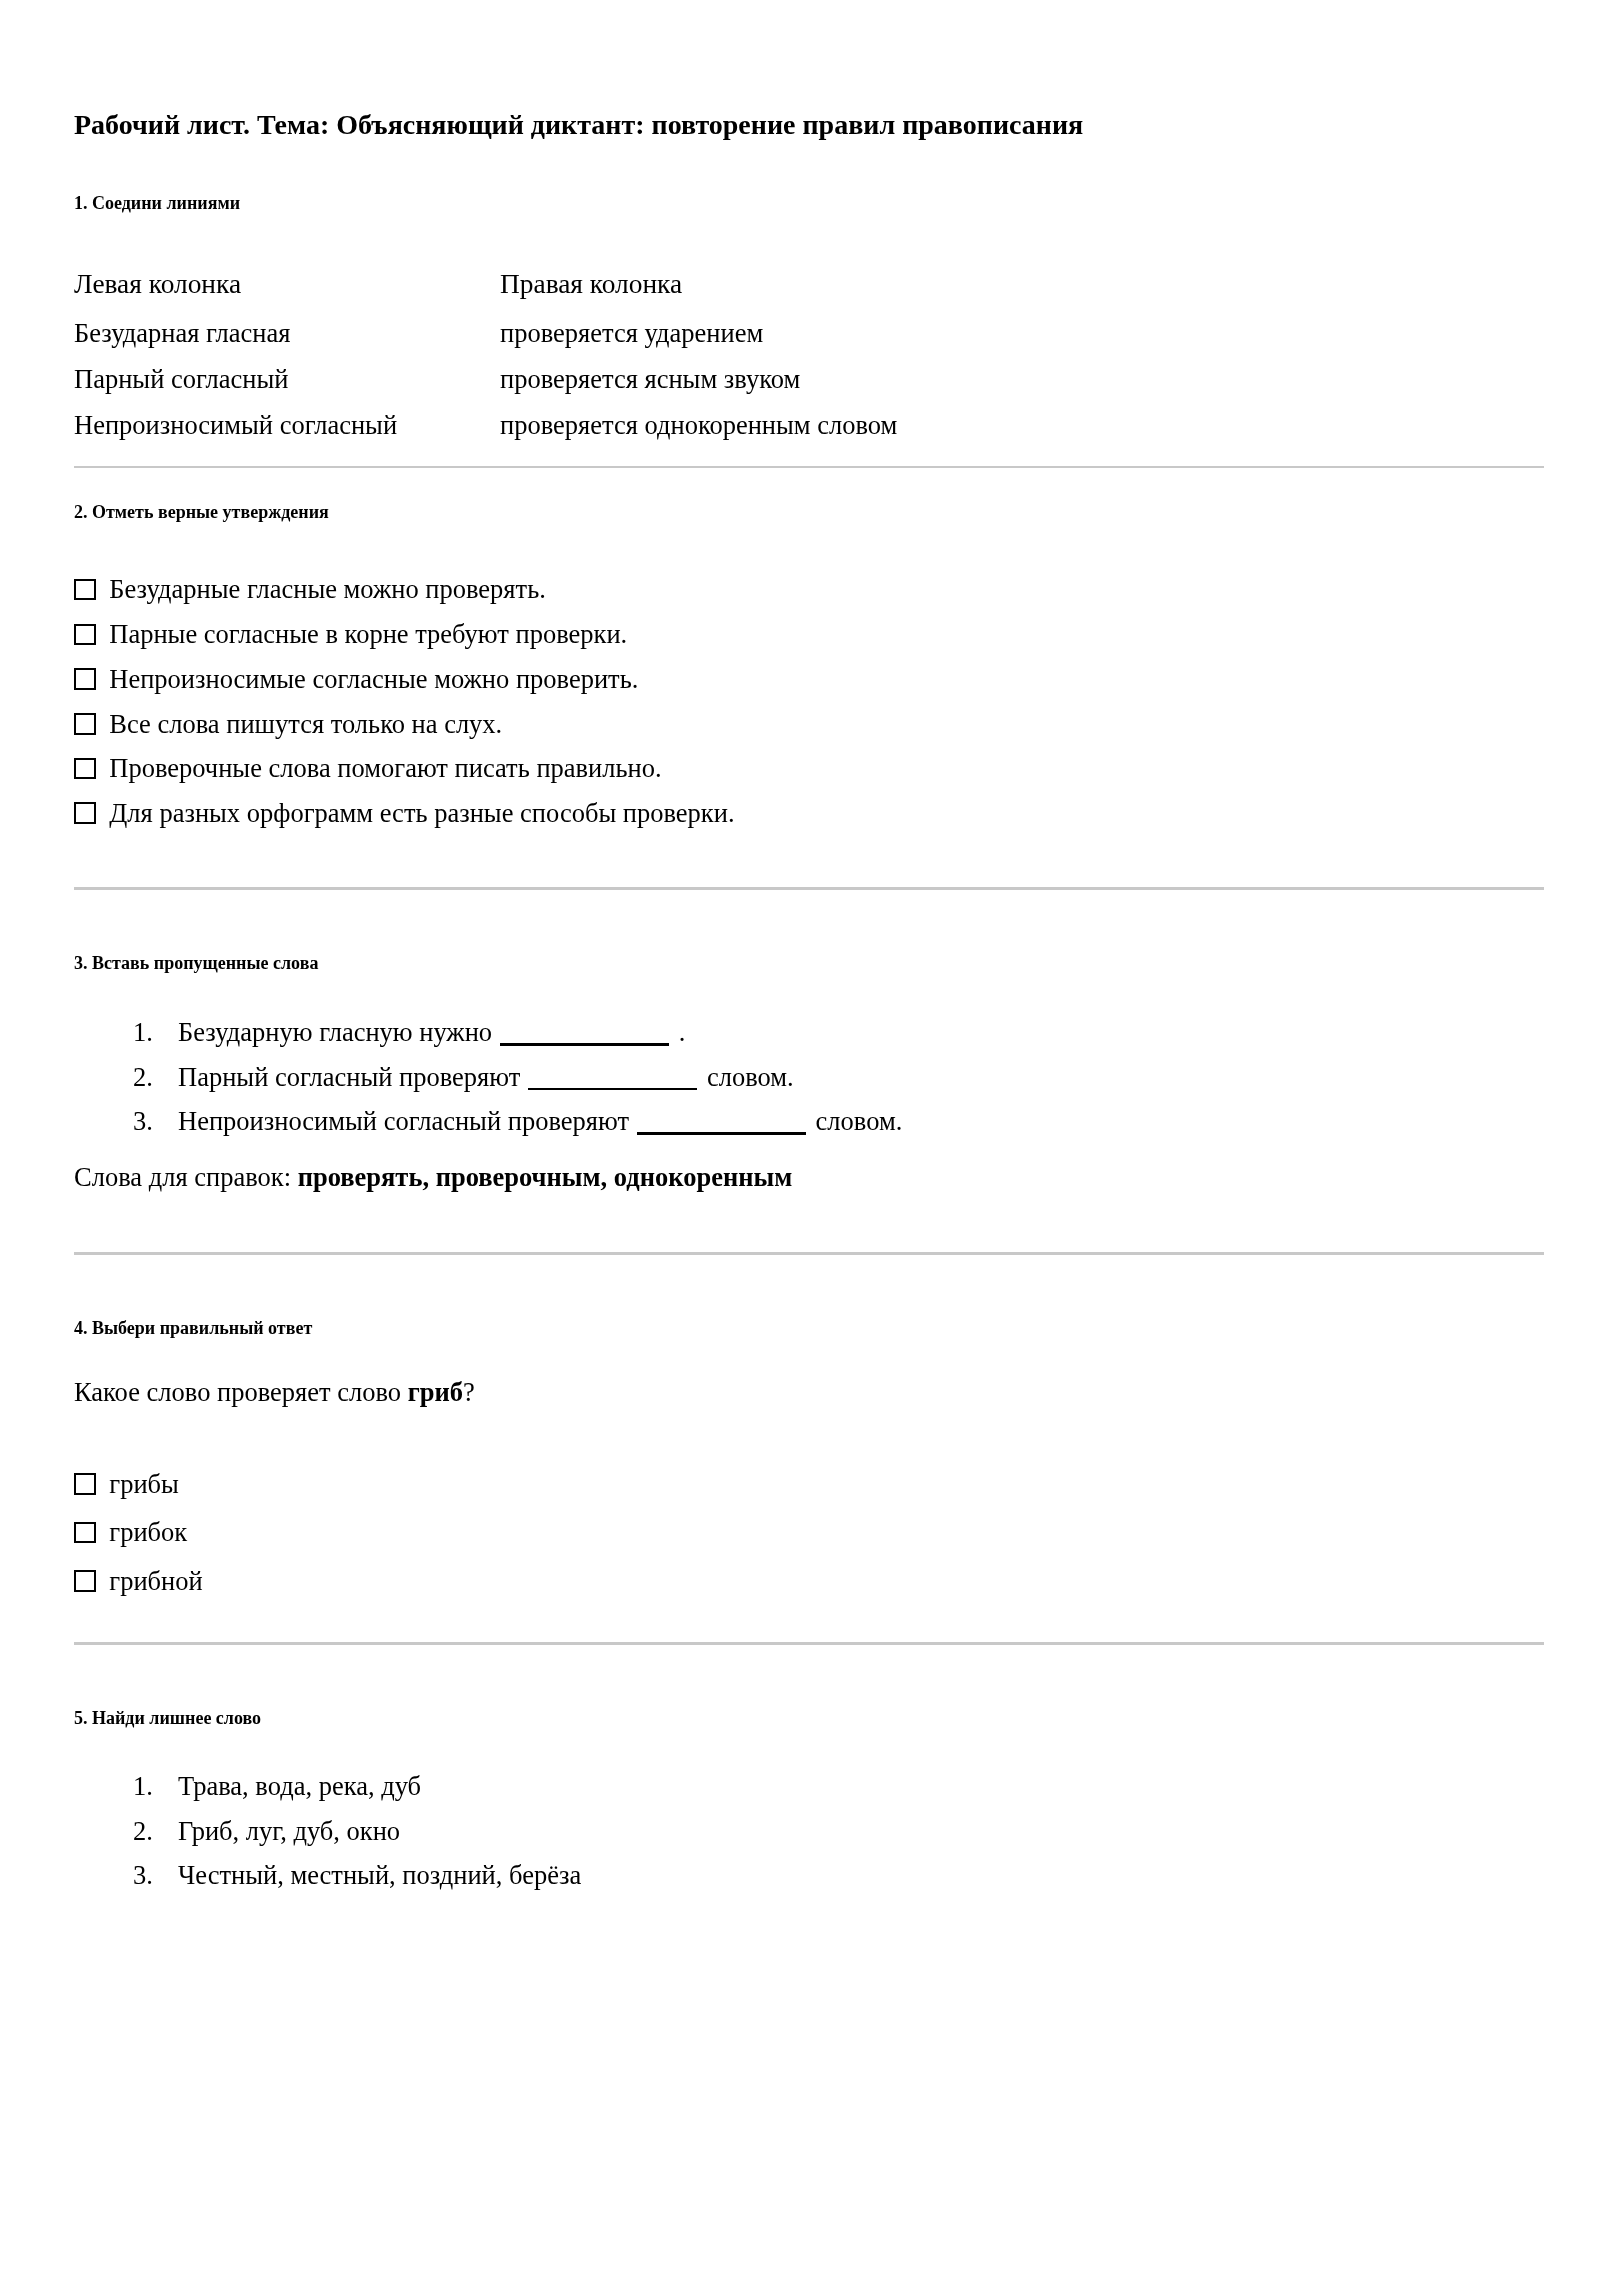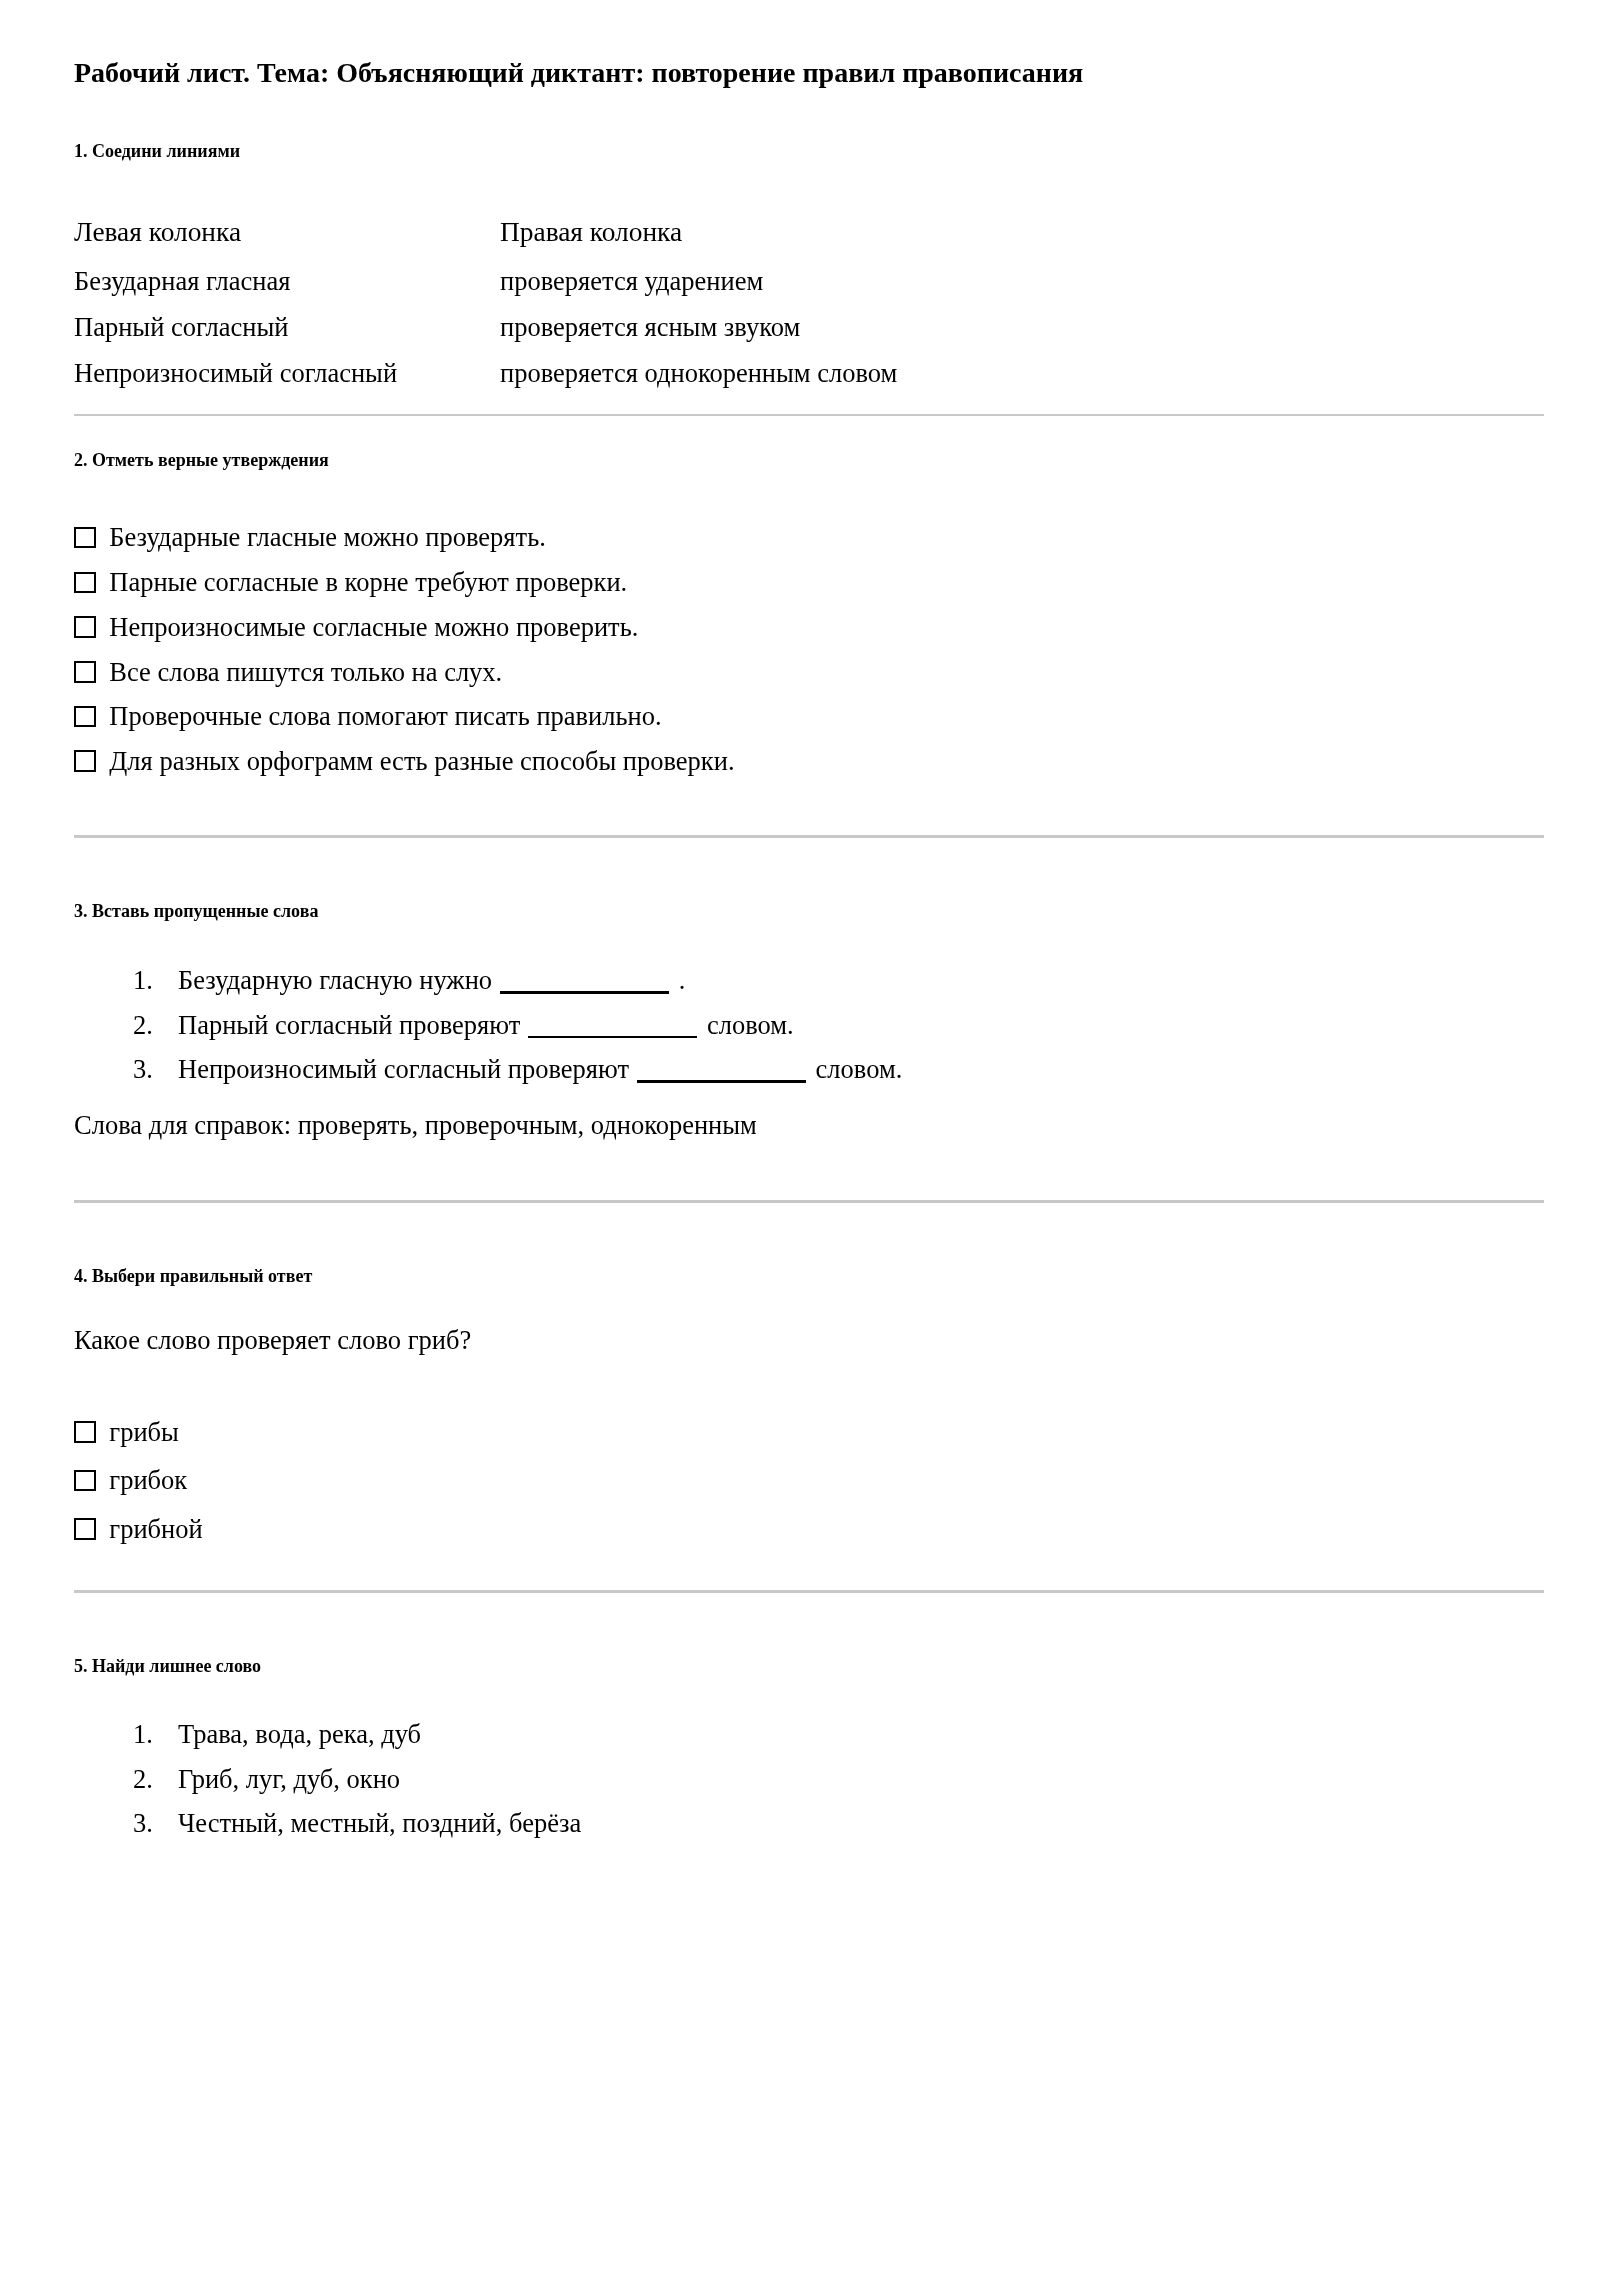--- a/index.html
+++ b/index.html
@@ -6,21 +6,21 @@
   html, body { margin: 0; padding: 0; }
   body {
     width: 1620px;
     height: 2292px;
     background: #ffffff;
     color: #000000;
     font-family: "Liberation Serif", serif;
     font-size: 26.5px;
     overflow: hidden;
   }
-  .page { padding: 56px 76px 0 74px; width: 1620px; }
+  .page { padding: 108px 76px 0 74px; width: 1620px; }
 
   .title {
     font-weight: bold;
     font-size: 28px;
     line-height: 33px;
   }
   .heading {
     font-weight: bold;
     font-size: 18px;
     line-height: 33px;
@@ -91,21 +91,21 @@
     display: inline-block;
     width: 169px;
     height: 2.9px;
     background: #000000;
     vertical-align: -4.9px;
     margin-left: 7.8px;
     margin-right: 9.8px;
   }
 
   .hint { margin-top: 23.5px; line-height: 32px; }
-  .bold { font-weight: normal; text-align: center; }
+  .bold { font-weight: bold; text-align: center; }
 
   .question { margin-top: 31px; line-height: 32px; }
 </style>
 </head>
 <body>
 
 <div class="page">
 
   <div class="title">Рабочий лист. Тема: Объясняющий диктант: повторение правил правописания</div>
 

